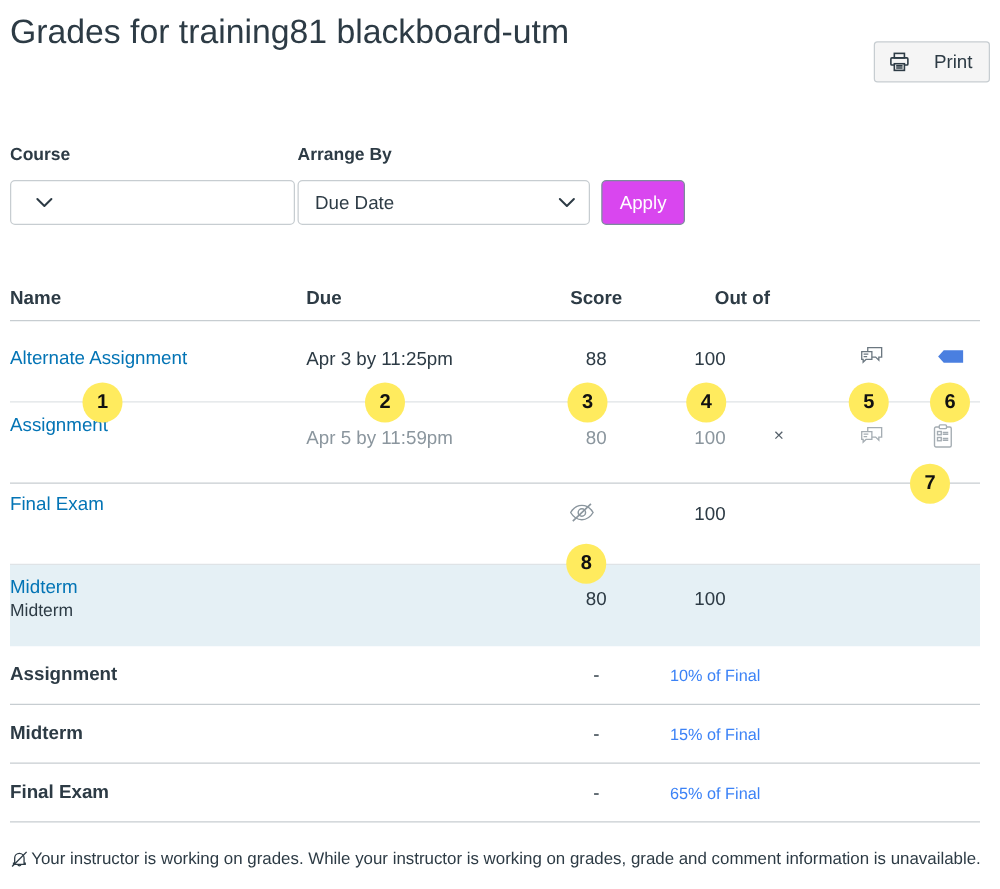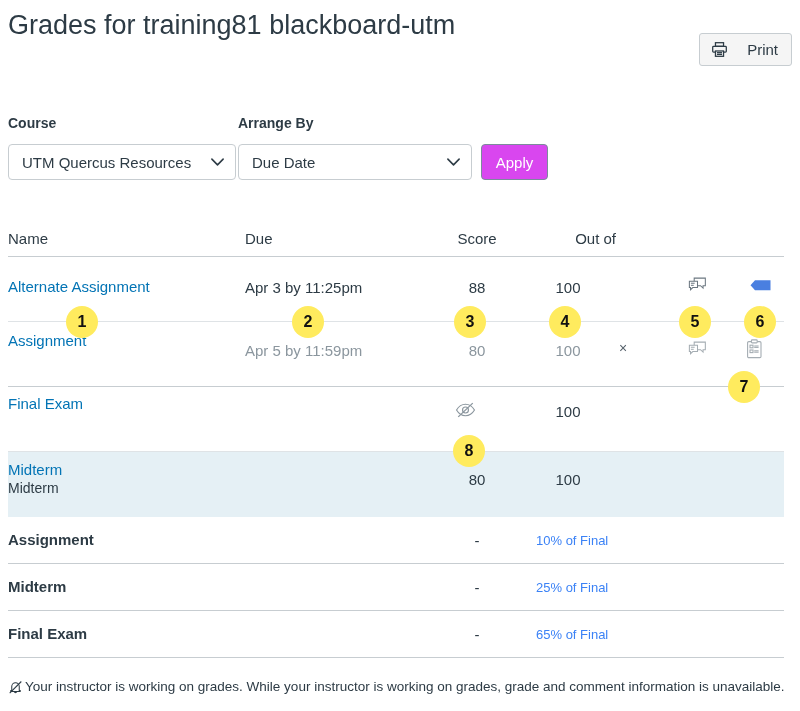--- a/index.html
+++ b/index.html
@@ -108,21 +108,21 @@
     width: 776px;
   }
   .hdr-row {
     height: 27px;
     border-bottom: 1px solid #c7cdd1;
   }
   .hdr-cell {
     position: absolute;
     top: 0;
     font-size: 15px;
-    font-weight: normal;
+    font-weight: bold;
     color: #2d3b45;
   }
   .body-row {
     height: 65px;
     border-bottom: 1px solid #dfe3e6;
   }
   .body-row.last-assign { border-bottom: 1px solid #c7cdd1; }
   .body-row.highlight { background: #e5f0f5; border-bottom: none; }
 
   .cell {
@@ -226,21 +226,20 @@
       <rect x="4.2" y="9.4" width="7.6" height="5" fill="#f5f5f5"></rect>
       <line x1="5.6" y1="11" x2="10.4" y2="11"></line>
       <line x1="5.6" y1="12.6" x2="10.4" y2="12.6"></line>
     </svg>
   </span>
   <span class="lbl">Print</span>
 </div>
 
 <div class="field-label" id="course-label">Course</div>
 <div class="select-box" id="course-select">
-  <span class="sel-text">UTM Quercus Resources</span>
   <span class="chev">
     <svg width="15" height="10" viewBox="0 0 16 10" fill="none" stroke="#2d3b45" stroke-width="1.7" stroke-linecap="round" stroke-linejoin="round">
       <polyline points="2,2 8,8 14,2"></polyline>
     </svg>
   </span>
 </div>
 
 <div class="field-label" id="arrange-label">Arrange By</div>
 <div class="select-box" id="arrange-select">
   <span class="sel-text">Due Date</span>
@@ -331,21 +330,21 @@
   </div>
 
   <div class="sum-row">
     <div class="sum-name">Assignment</div>
     <div class="sum-score">-</div>
     <div class="sum-weight">10% of Final</div>
   </div>
   <div class="sum-row">
     <div class="sum-name">Midterm</div>
     <div class="sum-score">-</div>
-    <div class="sum-weight">25% of Final</div>
+    <div class="sum-weight">15% of Final</div>
   </div>
   <div class="sum-row">
     <div class="sum-name">Final Exam</div>
     <div class="sum-score">-</div>
     <div class="sum-weight">65% of Final</div>
   </div>
 </div>
 
 <div id="footer-note">
   <span style="flex:0 0 auto;margin-top:2px;">

